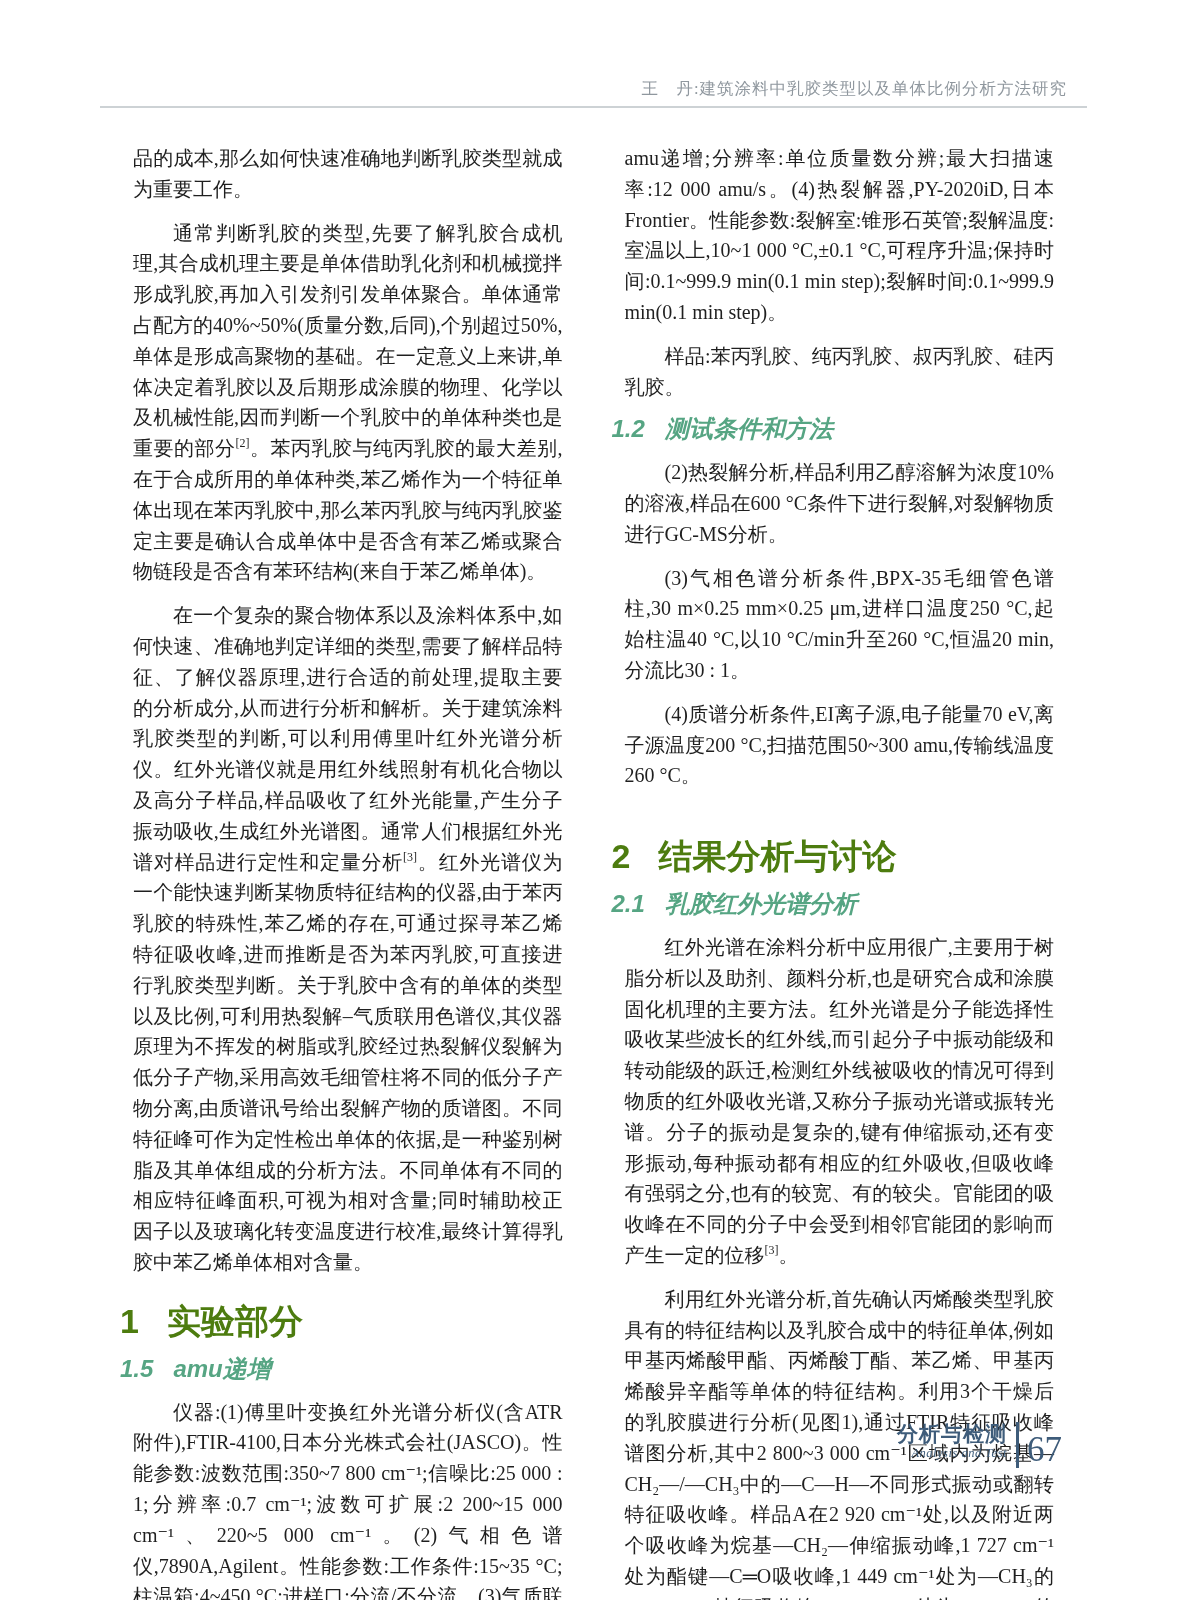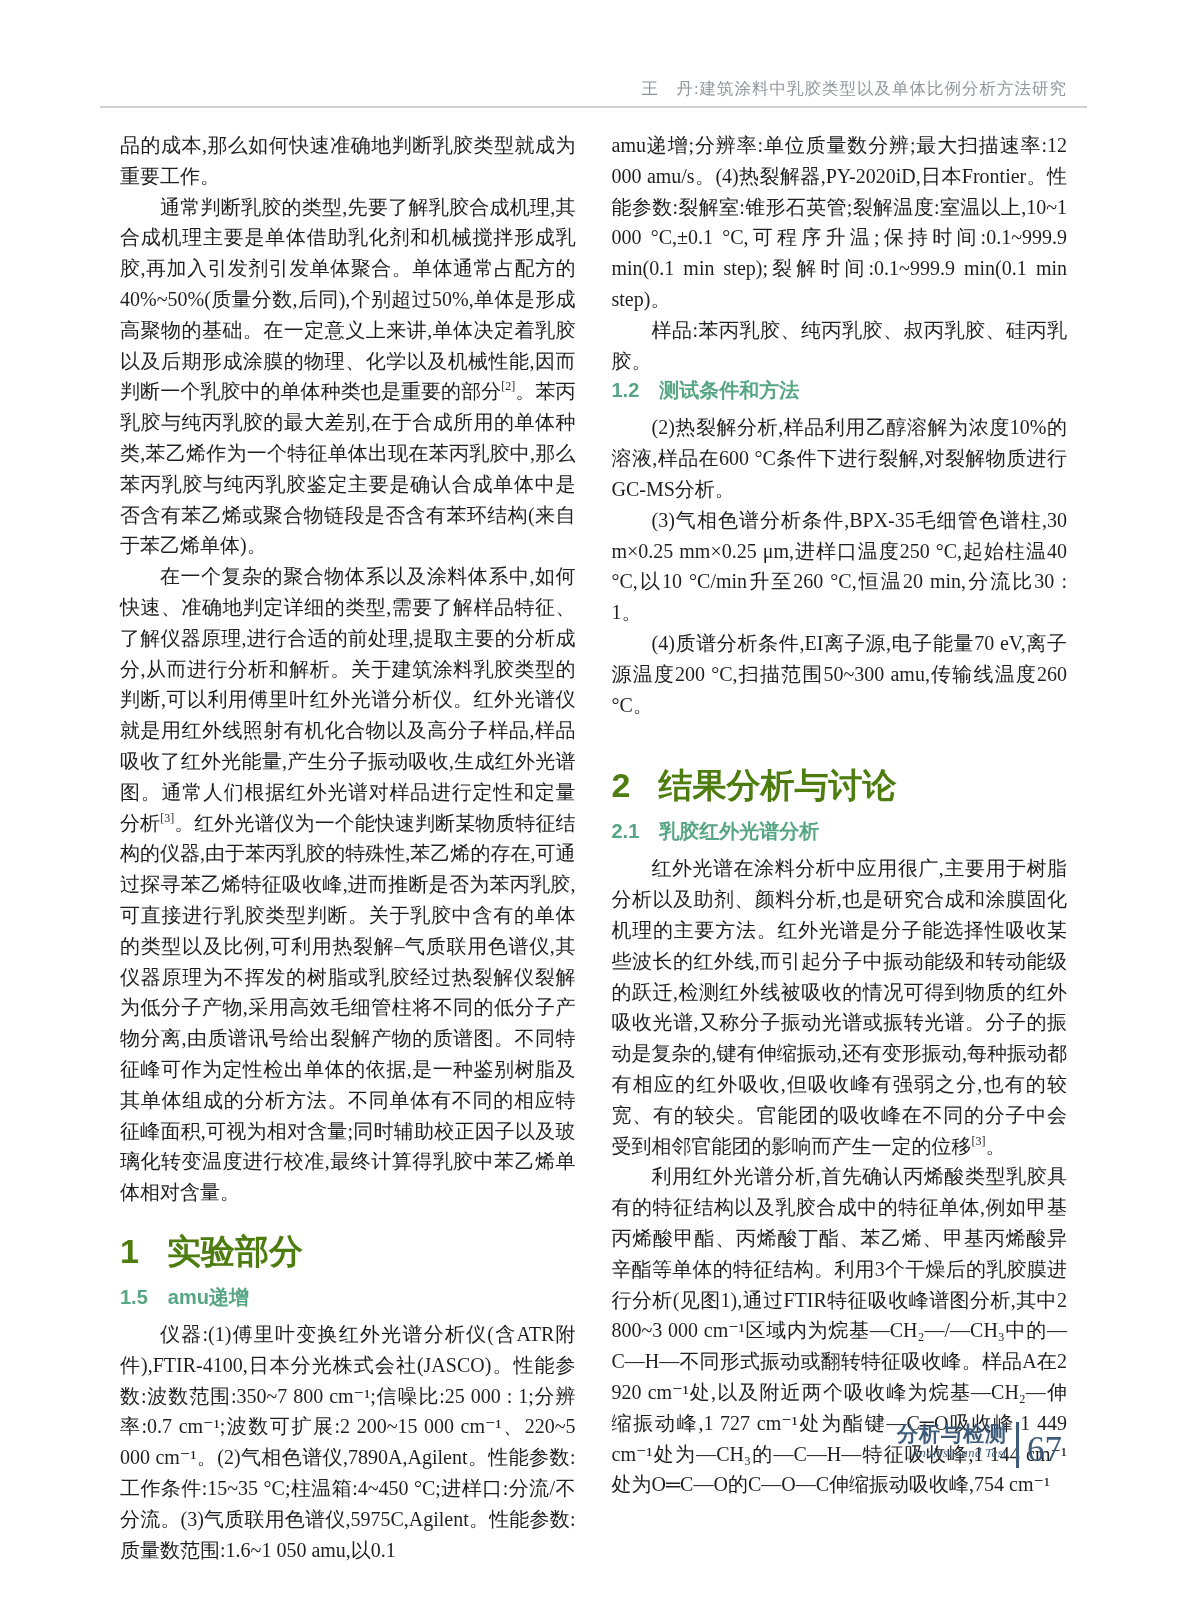--- a/index.html
+++ b/index.html
@@ -27,45 +27,46 @@
     border-top:2px solid #cdd2d5;
   }
   
   .columns{
     position:absolute;
     left:120px;top:130px;width:947px;
     display:flex;gap:36px;
   }
   .col{flex:1;min-width:0;}
   .col p{
-    margin:0;
+    margin:13px;
     font-size:20px;
     line-height:30.8px;
     text-align:justify;
     text-justify:inter-ideograph;
   }
   .col p.indent{text-indent:2em;}
   sup{font-size:0.6em;vertical-align:super;line-height:0;}
   
   .sec{
     margin:24px 0 14px 0;
     font-family:"Liberation Sans","DejaVu Sans",sans-serif;
     font-size:34px;
     font-weight:700;
     color:#4d7c0f;
     line-height:1.15;
   }
   .sec .sec-num{margin-right:28px;}
   .subsec{
     margin:2px 0 10px 0;
     font-family:"Liberation Sans","DejaVu Sans",sans-serif;
-    font-size:20px;
+    font-size:24px;
     font-weight:700;
     color:#56a583;
     line-height:1.2;
+    font-style:italic;
   }
   .subsec .sec-num{margin-right:20px;}
   .sec-gap{margin-top:46px;}
   
   .footer{
     position:absolute;
     right:125px;top:1422px;
     display:flex;
     align-items:flex-start;
     color:#3e5c7a;

